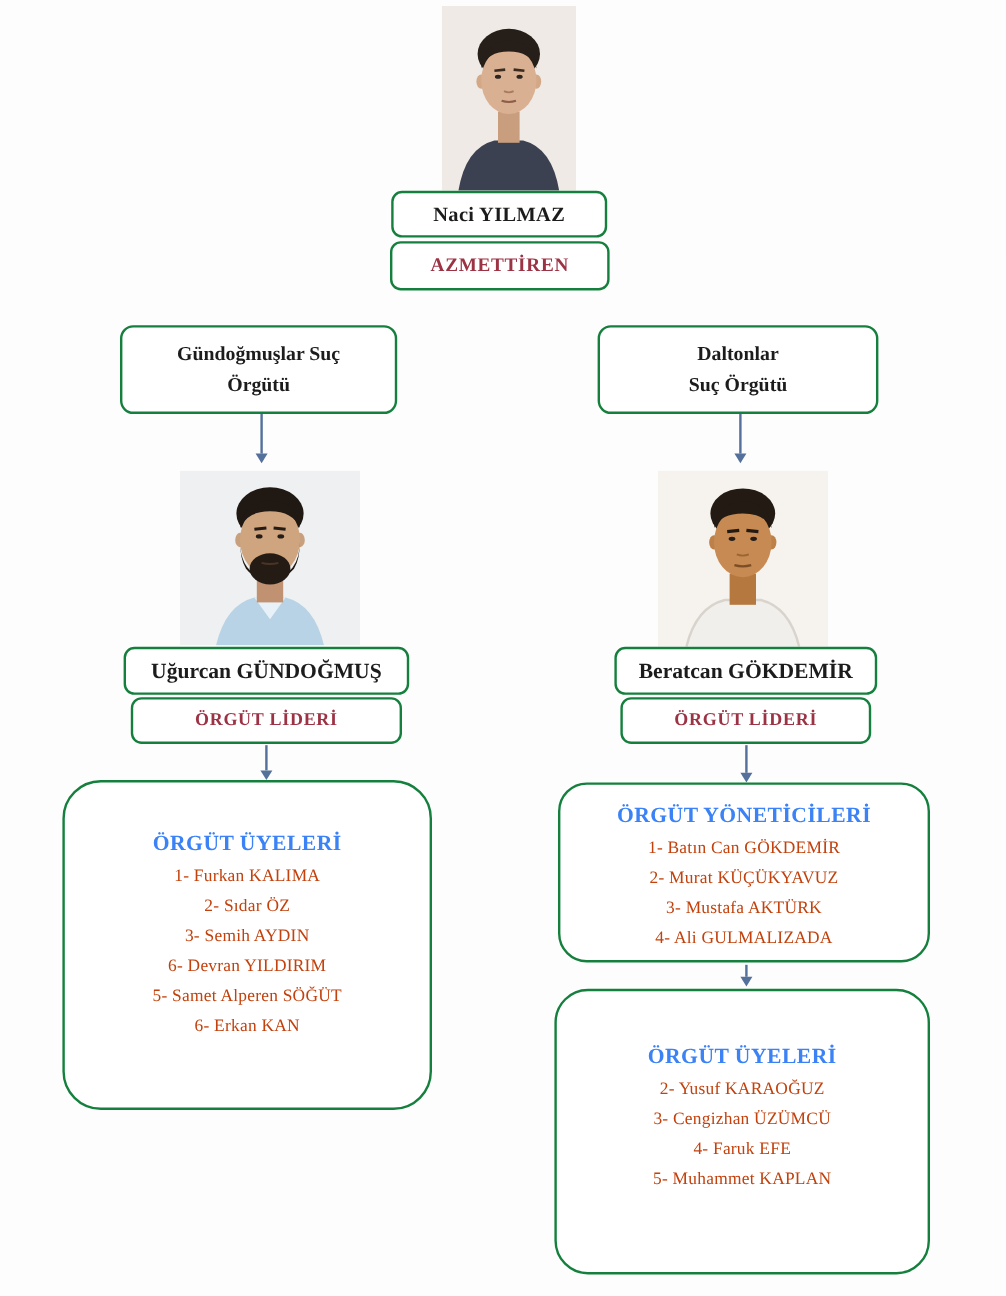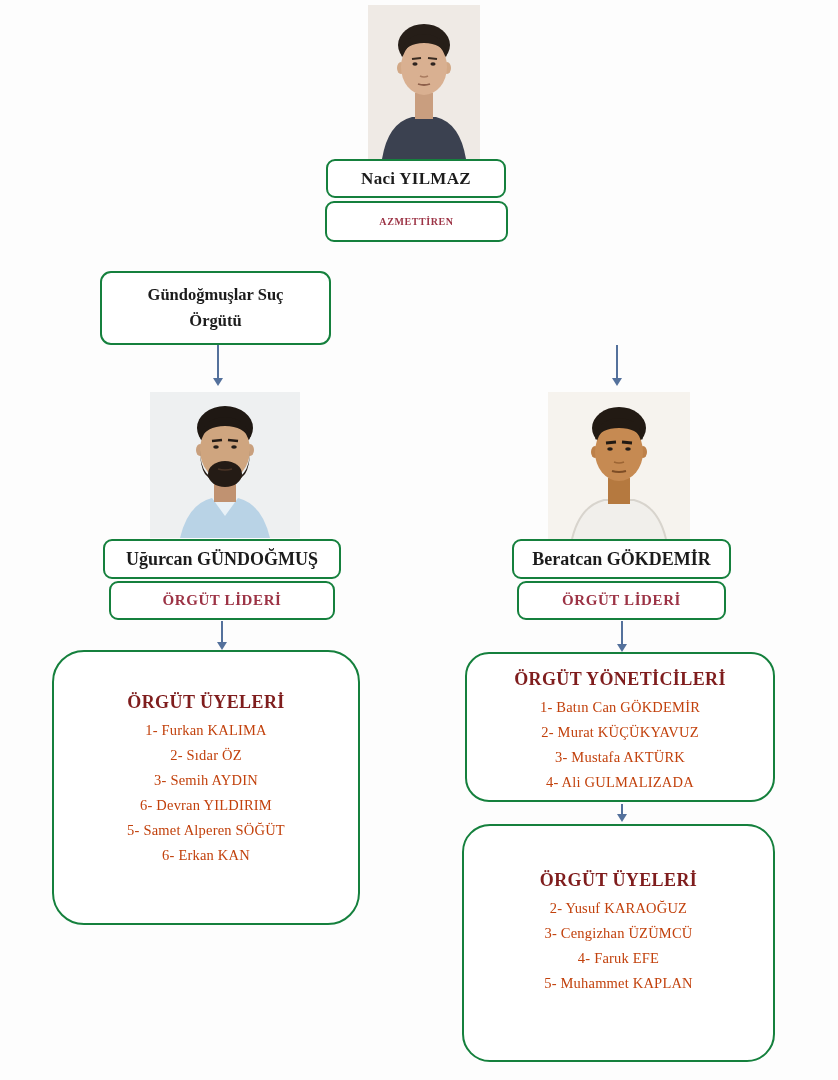--- a/index.html
+++ b/index.html
@@ -9,24 +9,24 @@
     position:relative; width:838px; height:1080px; background:#fdfdfd;
     overflow:hidden; margin:0 auto;
   }
   .box {
     position:absolute; background:#fff; border:2px solid #15803d;
     border-radius:9px; display:flex; align-items:center; justify-content:center;
     text-align:center; color:#1c1c1c;
   }
   .box.big { border-radius:32px; display:block; text-align:center; }
   .name-text { font-weight:bold; font-size:17px; letter-spacing:.3px; }
-  .role-text { font-weight:bold; font-size:10px; letter-spacing:.6px; color:#9c3345; }
+  .role-text { font-weight:bold; font-size:16px; letter-spacing:.6px; color:#9c3345; }
   .org-text  { font-weight:bold; font-size:16.5px; line-height:1.55; }
   .leader-name { font-weight:bold; font-size:18px; }
-  .section-title { font-weight:bold; font-size:18px; letter-spacing:.4px; color:#7f1d1d; margin-bottom:5px; }
+  .section-title { font-weight:bold; font-size:18px; letter-spacing:.4px; color:#3b82f6; margin-bottom:5px; }
   .member { font-size:14.5px; line-height:25px; color:#c2410c; letter-spacing:.2px; }
   .photo {
     position:absolute; overflow:hidden; filter:blur(.4px);
   }
   .photo svg { display:block; width:100%; height:100%; }
   .v-arrow { position:absolute; width:2px; background:#54719c; }
   .v-arrow::after {
     content:""; position:absolute; bottom:-8px; left:-4px;
     border:5px solid transparent; border-top:8px solid #54719c; border-bottom:none;
   }
@@ -63,20 +63,26 @@
     <span class="role-text">AZMETTİREN</span>
   </div>
 
   <div class="box" style="left:100px; top:271px; width:231px; height:74px; border-radius:11px;">
     <div class="org-text">
       <div>Gündoğmuşlar Suç</div>
       <div>Örgütü</div>
     </div>
   </div>
 
+  <div class="box" style="left:498px; top:271px; width:234px; height:74px; border-radius:11px;">
+    <div class="org-text">
+      <div>Daltonlar</div>
+      <div>Suç Örgütü</div>
+    </div>
+  </div>
 
   <div class="v-arrow" style="left:217px; top:345px; height:33px;"></div>
   <div class="v-arrow" style="left:616px; top:345px; height:33px;"></div>
 
   <div class="photo" style="left:150px; top:392px; width:150px; height:146px;">
     <svg viewBox="0 0 150 146">
       <rect x="0" y="0" width="150" height="146" fill="#eef0f1"></rect>
       <path d="M30,146 Q38,112 62,106 L88,106 Q112,112 120,146 Z" fill="#b9d3e6"></path>
       <path d="M62,106 L75,124 L88,106 Z" fill="#e8f1f7"></path>
       <rect x="64" y="84" width="22" height="26" fill="#c09271"></rect>

